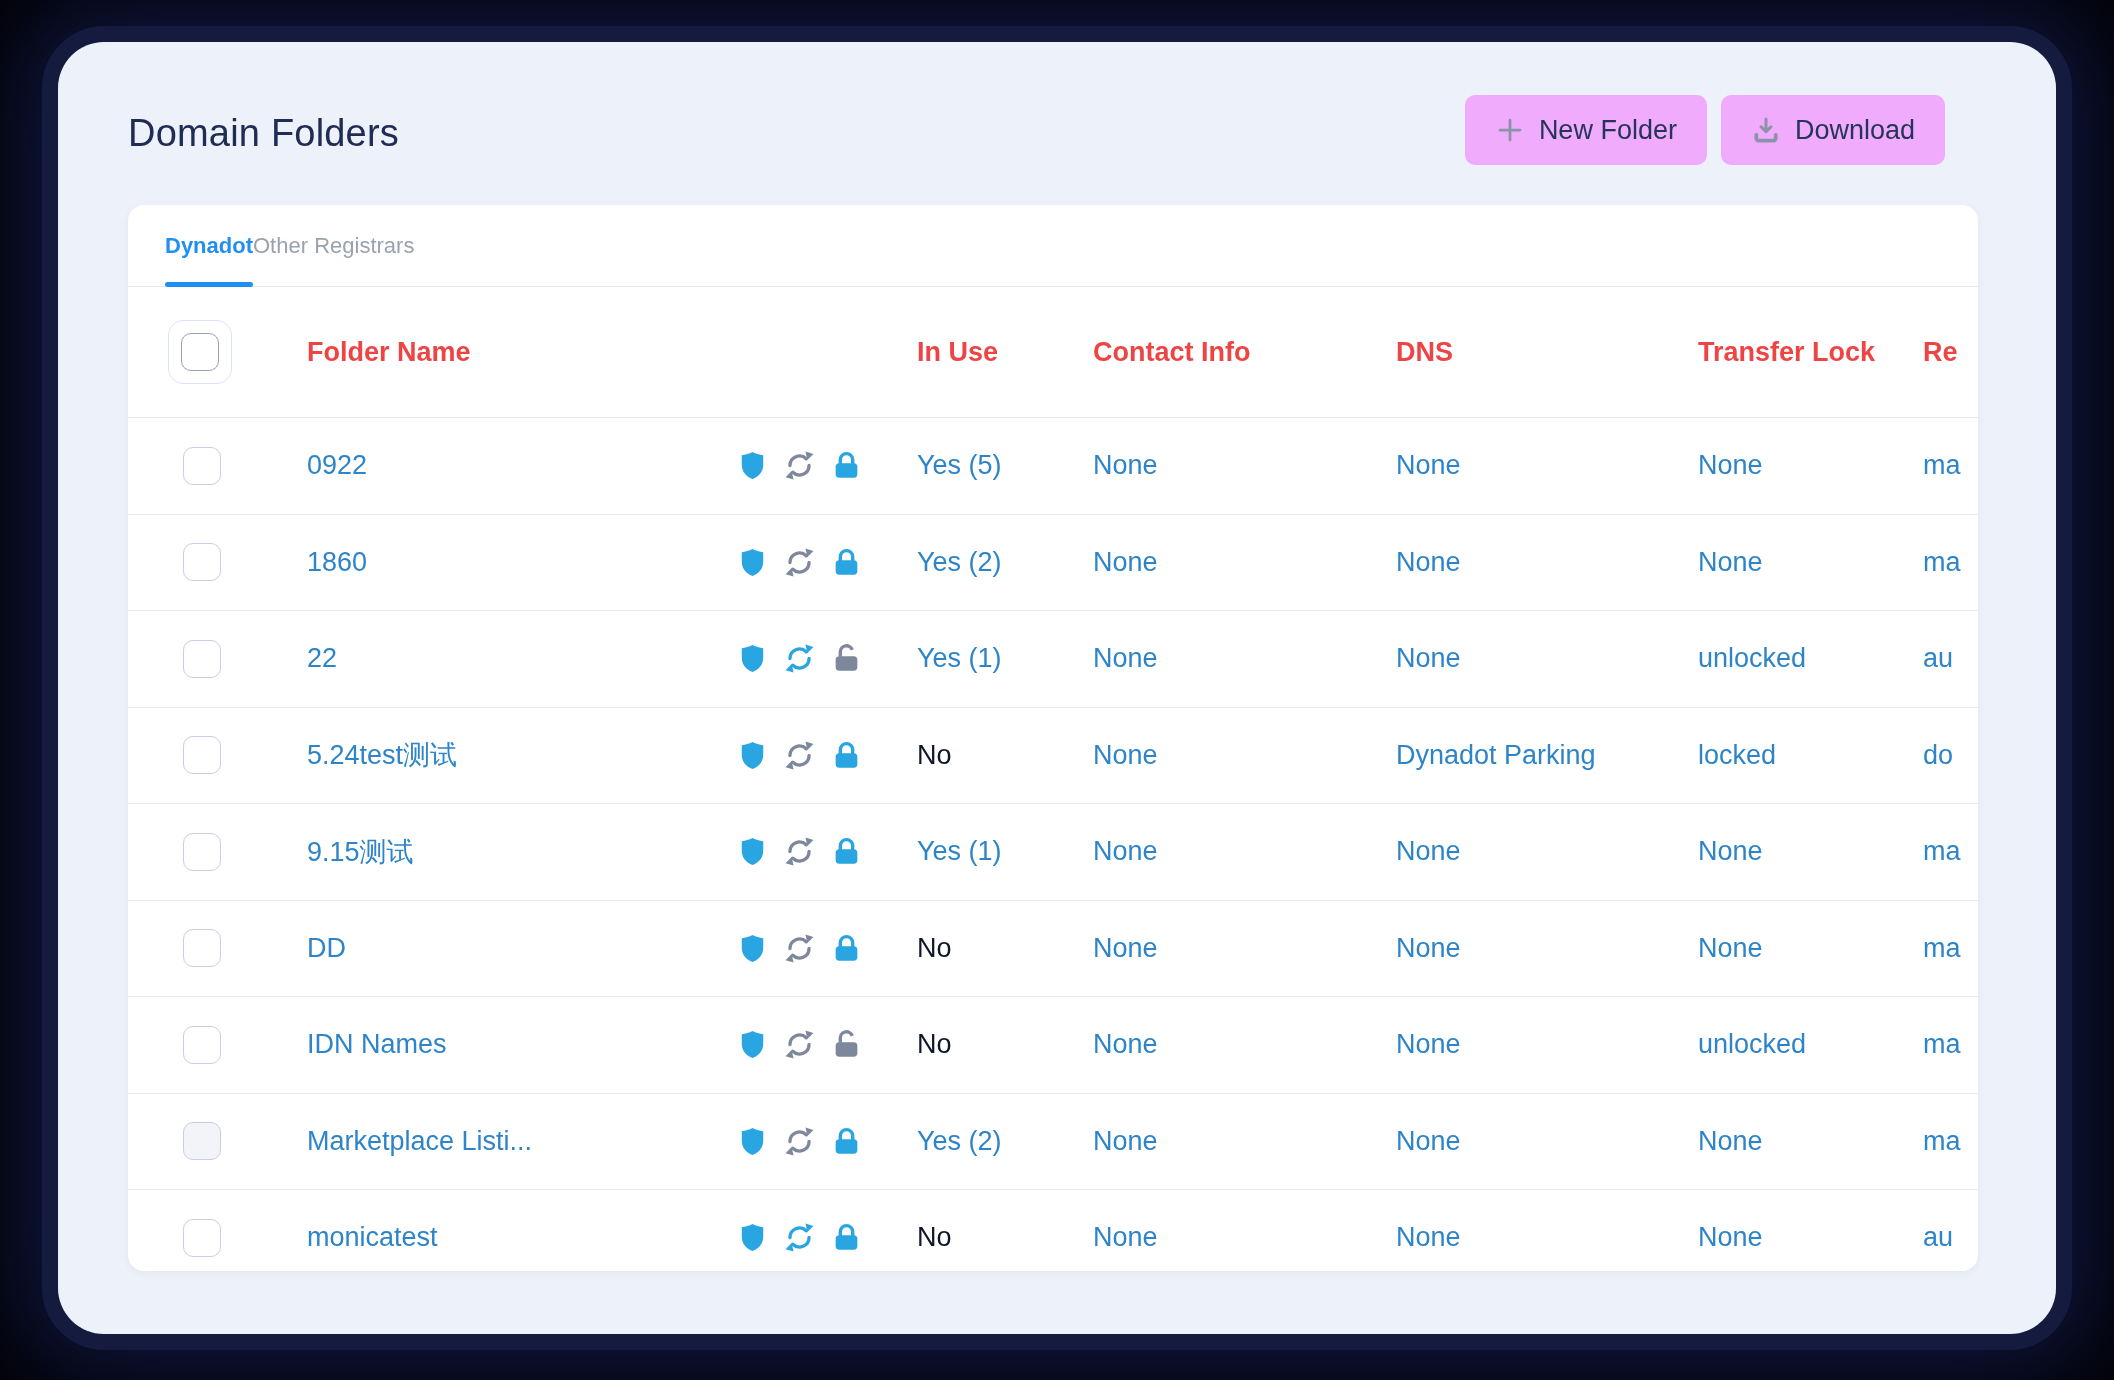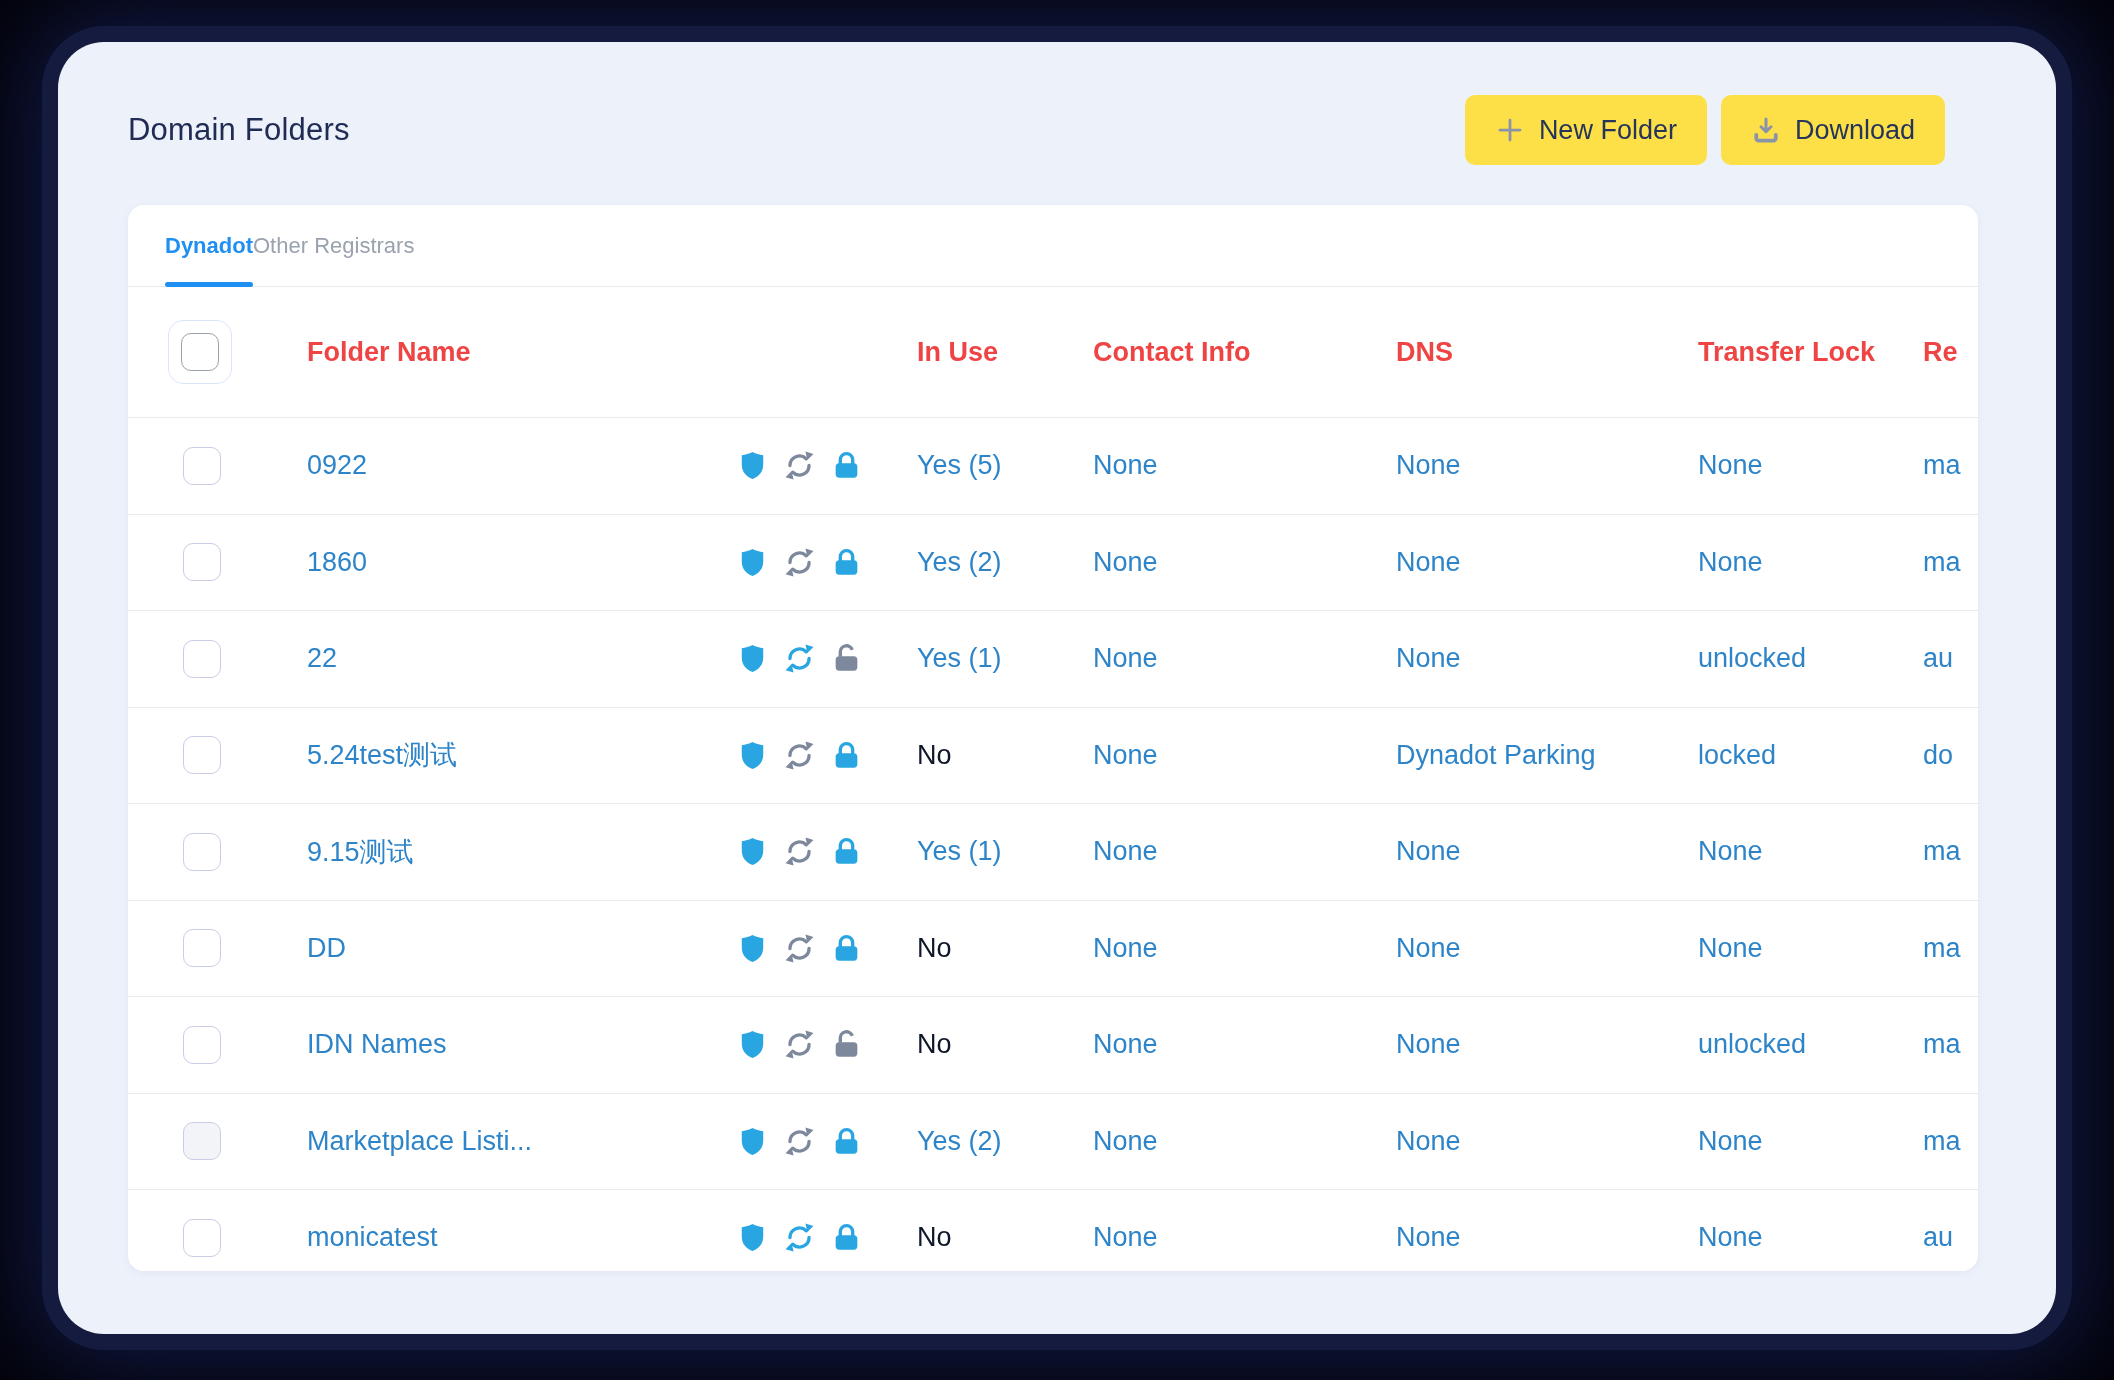--- a/index.html
+++ b/index.html
@@ -8,25 +8,25 @@
     background:#020207;
     font-family:"Liberation Sans","DejaVu Sans",sans-serif;
   }
   .frame{
     position:absolute;left:58px;top:42px;width:1998px;height:1292px;
     border-radius:46px;background:#edf1fa;
     box-shadow:0 0 0 16px #141b3e, 0 0 90px 40px rgba(18,26,70,.85);
   }
   .page-title{
     position:absolute;left:70px;top:70px;
-    font-size:31px;font-weight:500;color:#202c54;letter-spacing:.2px;
+    font-size:38px;font-weight:500;color:#202c54;letter-spacing:.2px;
   }
   .toolbar{position:absolute;top:53px;right:111px;display:flex;gap:14px;}
   .btn{
-    height:70px;padding:0 30px;border-radius:10px;background:#fde047;
+    height:70px;padding:0 30px;border-radius:10px;background:#f0abfc;
     color:#263459;font-size:27px;display:flex;align-items:center;gap:14px;
     cursor:pointer;border:none;
   }
   .btn .bicon{width:30px;height:30px;color:#8b93a8;display:inline-flex;}
   .btn .bicon svg{width:100%;height:100%;}
   .card{
     position:absolute;left:70px;top:163px;width:1850px;height:1066px;
     background:#ffffff;border-radius:16px;overflow:hidden;
     box-shadow:0 2px 8px rgba(30,40,90,.05);
   }

